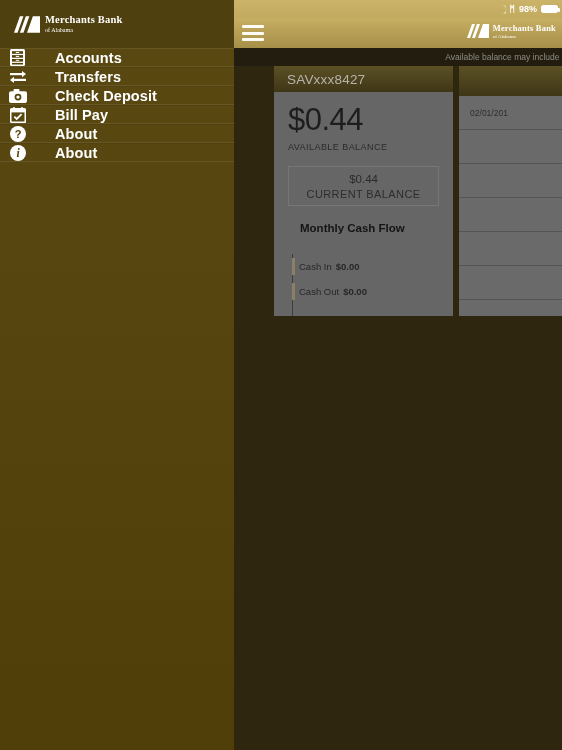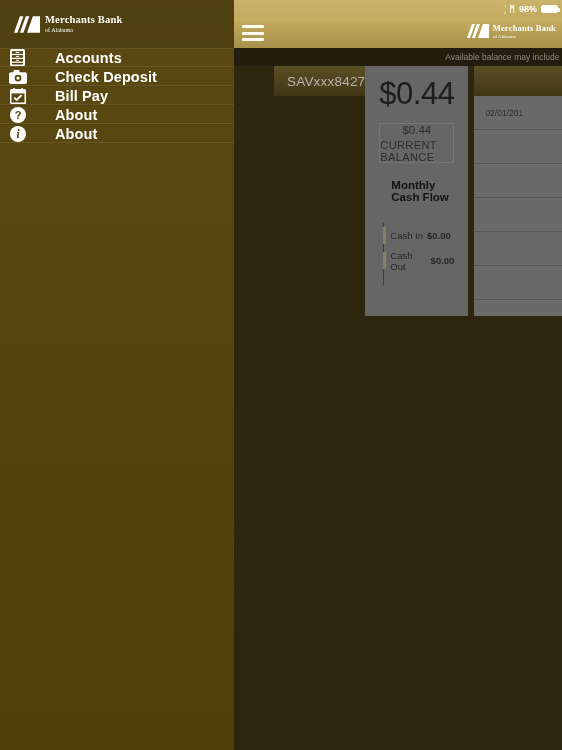--- a/index.html
+++ b/index.html
@@ -53,21 +53,21 @@
   .notice {
     position: relative; width: 100%; height: 18px;
     background: #221d0e; color: #8d8d86;
     font-size: 8.5px; line-height: 18px; text-align: right;
     padding-right: 0; white-space: nowrap; overflow: hidden;
   }
   .notice span { display:inline-block; transform: translateX(24px); }
 
   
   .cards { position: absolute; left: 8px; top: 66px; width: 420px; height: 250px; display: flex; gap: 6px; }
-  .card { position: relative; width: 272px; height: 250px; display: flex; flex-direction: row; padding-left: 32px; }
+  .card { position: relative; width: 272px; height: 250px; display: flex; flex-direction: column; padding-left: 32px; }
   .card-hd {
     height: 30px; width: 100%;
     background: linear-gradient(180deg,#5b5025 0%, #3f3616 100%);
     display: flex; align-items: center; padding-left: 13px;
   }
   .card-hd-title { color: #b7b3ab; font-size: 13.5px; letter-spacing: .2px; }
   .card-bd { flex: 1; background: #666666; padding: 12px 14px 0 14px; }
 
   .bal-amt { color: #1d1d1d; font-size: 31px; font-weight: 400; letter-spacing: -0.5px; line-height: 1; }
   .bal-lbl { color: #2b2b2b; font-size: 9px; letter-spacing: .45px; margin-top: 7px; }
@@ -152,20 +152,21 @@
     </div>
 
     <div class="cards">
 
       <div class="card">
         <div class="card-hd">
           <span class="card-hd-title">SAVxxx8427</span>
         </div>
         <div class="card-bd">
           <div class="bal-amt">$0.44</div>
+          <div class="bal-lbl">AVAILABLE BALANCE</div>
 
           <div class="cur-box">
             <div class="cur-amt">$0.44</div>
             <div class="cur-lbl">CURRENT BALANCE</div>
           </div>
 
           <div class="mcf-title">Monthly Cash Flow</div>
           <div class="mcf-chart">
             <div class="mcf-axis"></div>
             <div class="mcf-row">
@@ -224,20 +225,31 @@
             <rect x="2" y="10" width="11" height="2.6" fill="#544209"></rect>
             <rect x="2" y="13.9" width="11" height="1.6" fill="#544209"></rect>
             <rect x="5.8" y="3" width="3.4" height="1" fill="#fff"></rect>
             <rect x="5.8" y="6.9" width="3.4" height="1" fill="#fff"></rect>
             <rect x="5.8" y="10.8" width="3.4" height="1" fill="#fff"></rect>
           </svg>
         </span>
         <span class="di-label">Accounts</span>
       </div>
 
+      <div class="drawer-item">
+        <span class="di-icon">
+          <svg width="18" height="14" viewBox="0 0 18 14">
+            <rect x="1" y="3" width="13" height="2.2" fill="#fff"></rect>
+            <polygon points="13,1 17,4.1 13,7.2" fill="#fff"></polygon>
+            <rect x="4" y="8.8" width="13" height="2.2" fill="#fff"></rect>
+            <polygon points="5,6.8 1,9.9 5,13" fill="#fff"></polygon>
+          </svg>
+        </span>
+        <span class="di-label">Transfers</span>
+      </div>
 
       <div class="drawer-item">
         <span class="di-icon">
           <svg width="18" height="14" viewBox="0 0 18 14">
             <rect x="0" y="2.2" width="18" height="11.8" rx="2" fill="#fff"></rect>
             <rect x="4.5" y="0" width="6" height="3" rx="1" fill="#fff"></rect>
             <circle cx="9" cy="8.1" r="3.4" fill="#544209"></circle>
             <circle cx="9" cy="8.1" r="1.7" fill="#fff"></circle>
           </svg>
         </span>

